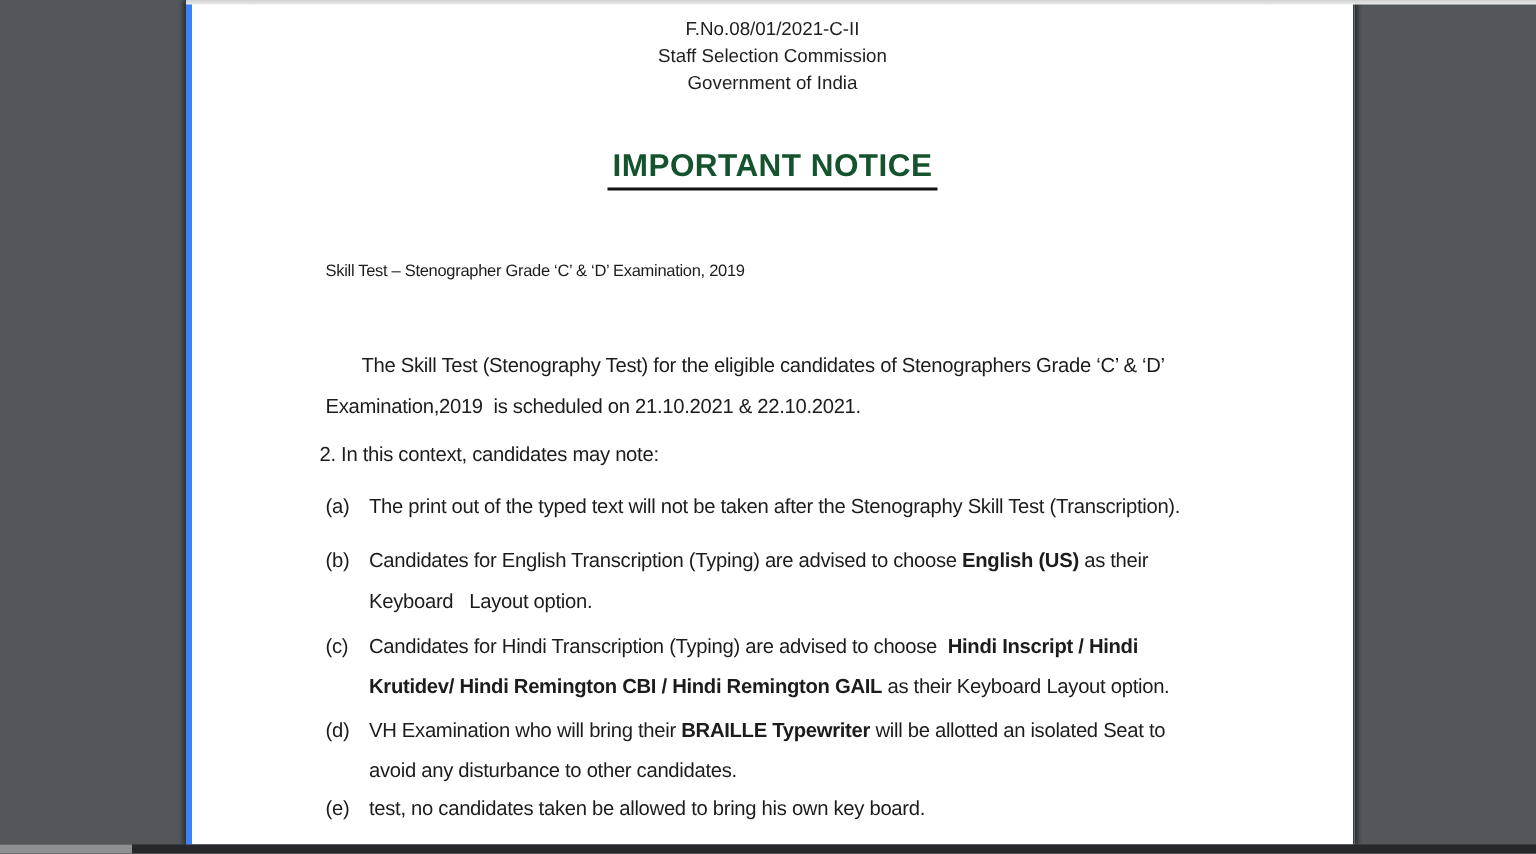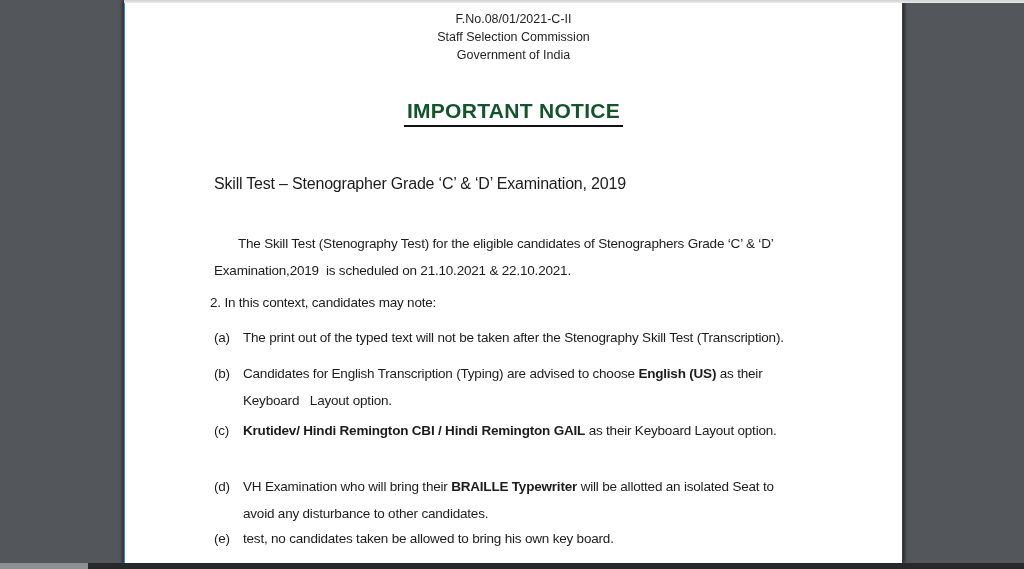--- a/index.html
+++ b/index.html
@@ -12,42 +12,42 @@
   
   .top-glow{
     position:absolute;left:124px;top:0;width:900px;height:3px;
     background:linear-gradient(#cfd0d1,#ececec);
     z-index:3;
   }
   .page{
     position:absolute;left:124px;top:0;width:779px;height:563px;
     background:#ffffff;
     box-shadow:-2px 0 3px rgba(0,0,0,.45), 2px 0 3px rgba(0,0,0,.45);
-    border-left:1px solid #3b82f6;border-right:1px solid #3c4043;
+    border-left:4px solid #3b82f6;border-right:1px solid #3c4043;
     box-sizing:border-box;
     color:#1c1c1c;
     z-index:1;
   }
   .doc-header{
     position:absolute;left:0;top:10px;width:100%;
     text-align:center;font-size:12.5px;line-height:18px;color:#1f1f1f;
   }
   .doc-header div{white-space:pre;}
   .title-wrap{
     position:absolute;left:0;top:99px;width:100%;text-align:center;
   }
   .doc-title{
     display:inline-block;
     font-size:21px;font-weight:700;letter-spacing:.3px;color:#14532d;
     padding:0 3px 2px 3px;border-bottom:2.5px solid #111;
     white-space:pre;
   }
   .subject{
     position:absolute;left:89px;top:175px;
-    font-size:16px;letter-spacing:-0.2px;white-space:pre;
+    font-size:11px;letter-spacing:-0.2px;white-space:pre;
   }
   .para1{
     position:absolute;left:89px;top:230px;width:660px;
     font-size:13.5px;letter-spacing:-0.2px;line-height:27px;
   }
   .para1 .pline{white-space:pre;}
   .para1 .pline.first{text-indent:24px;}
   .para2{
     position:absolute;left:85px;top:295px;
     font-size:13.5px;letter-spacing:-0.2px;white-space:pre;
@@ -114,20 +114,21 @@
         <div class="item">
           <div class="label">(b)</div>
           <div class="text">
             <div class="line"><span>Candidates for English Transcription (Typing) are advised to choose </span><span class="b">English (US)</span><span> as their</span></div>
             <div class="line"><span>Keyboard   Layout option.</span></div>
           </div>
         </div>
         <div class="item">
           <div class="label">(c)</div>
           <div class="text">
+            <div class="line"><span>Candidates for Hindi Transcription (Typing) are advised to choose  </span><span class="b">Hindi Inscript / Hindi</span></div>
             <div class="line"><span class="b">Krutidev/ Hindi Remington CBI / Hindi Remington GAIL</span><span> as their Keyboard Layout option.</span></div>
           </div>
         </div>
         <div class="item">
           <div class="label">(d)</div>
           <div class="text">
             <div class="line"><span>VH Examination who will bring their </span><span class="b">BRAILLE Typewriter</span><span> will be allotted an isolated Seat to</span></div>
             <div class="line"><span>avoid any disturbance to other candidates.</span></div>
           </div>
         </div>

